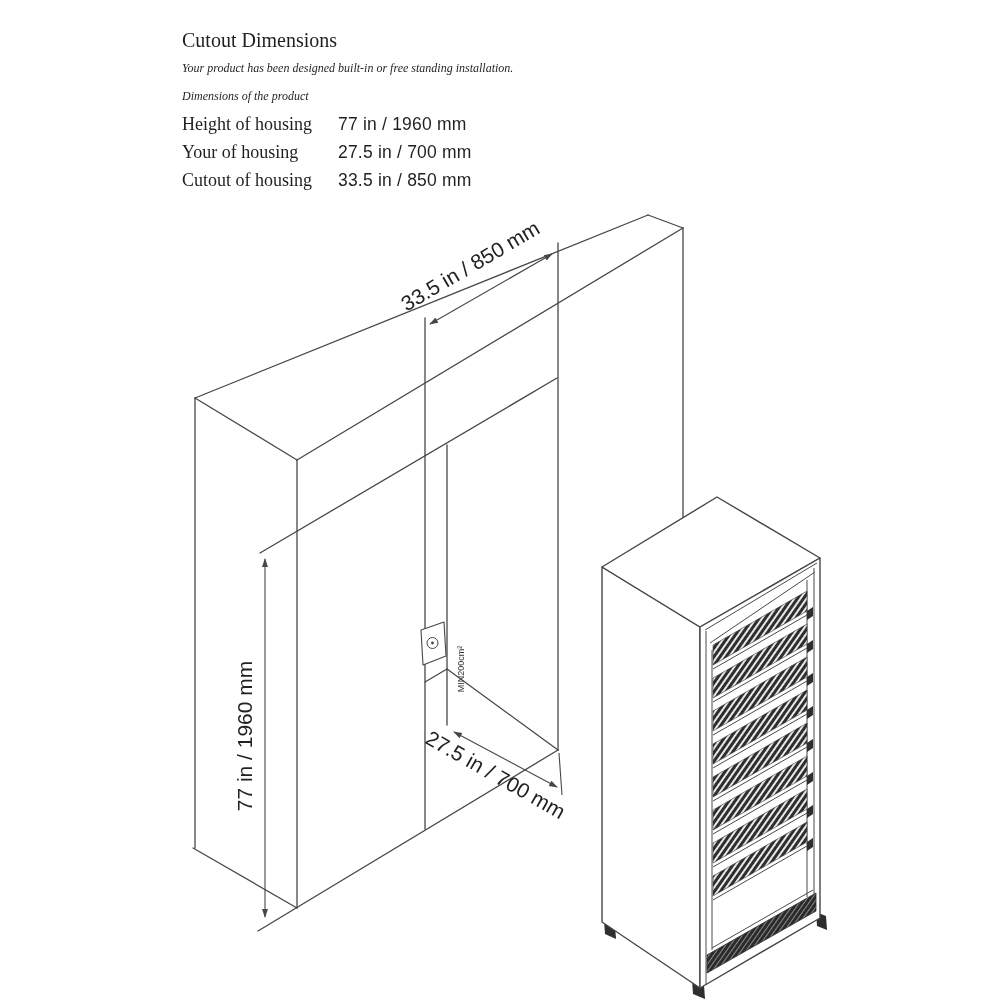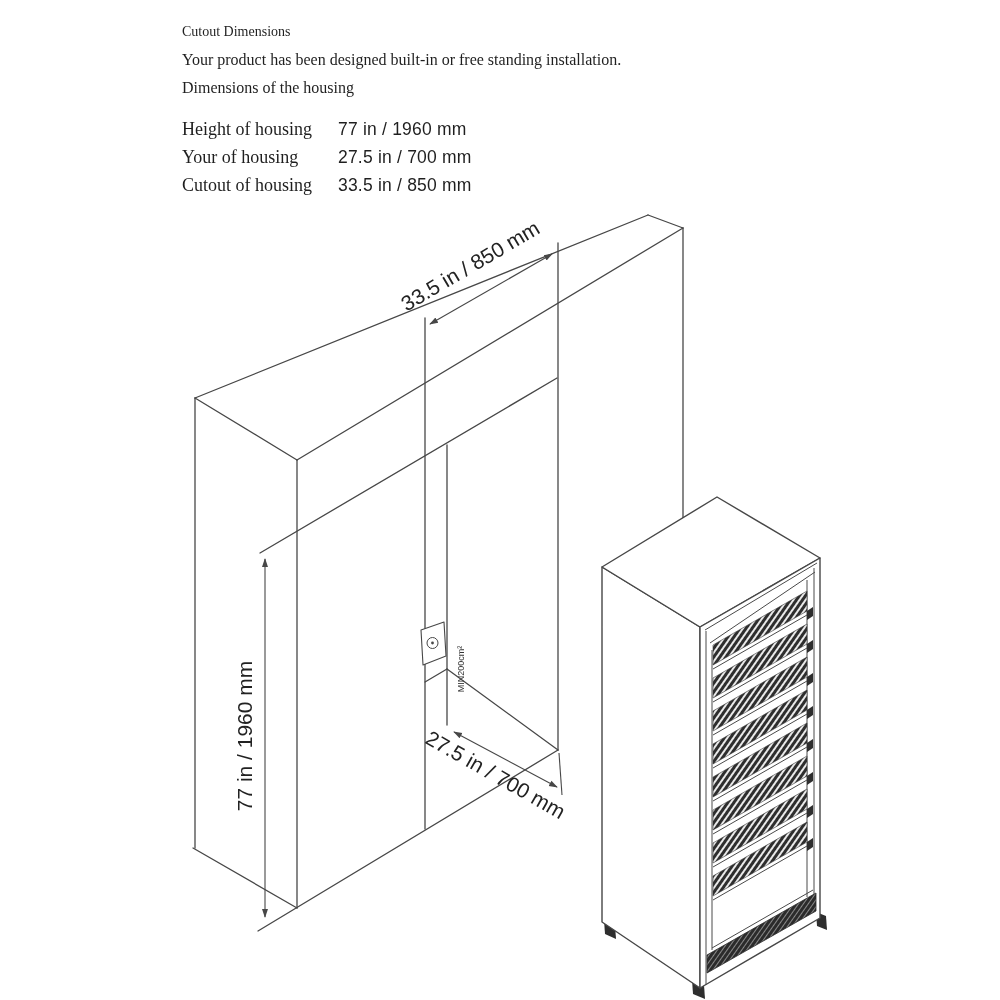--- a/index.html
+++ b/index.html
@@ -1,22 +1,22 @@
 <!DOCTYPE html>
 <html><head>
 <meta charset="utf-8">
 <style>
   :root{ --lc:#474747; --tc:#1f1f1f; }
   html,body{margin:0;padding:0;background:#ffffff;}
   #stage{position:relative;width:1000px;height:1000px;background:#fff;overflow:hidden;
          font-family:"Liberation Serif",serif;color:var(--tc);}
   .hdr{position:absolute;left:182px;top:18px;width:620px;}
-  .hdr .t{font-size:14px;line-height:28px;}
-  .hdr .p{font-size:16px;line-height:28px;}
-  .specs{margin-top:13px;}
+  .hdr .t{font-size:20px;line-height:28px;margin-top:8px;}
+  .hdr .p{font-size:12px;line-height:28px;font-style:italic;}
+  .specs{margin-top:0;}
   .srow{display:flex;line-height:28px;}
   .srow .lab{font-size:18px;width:156px;flex:0 0 156px;}
   .srow .val{font-family:"Liberation Sans",sans-serif;font-size:17.5px;letter-spacing:.2px;}
   svg{position:absolute;left:0;top:0;}
   .ln{stroke:var(--lc);stroke-width:1.3;fill:none;stroke-linecap:round;}
   .dim{stroke:var(--lc);stroke-width:1.1;fill:none;}
   .face{fill:#ffffff;stroke:var(--lc);stroke-width:1.4;stroke-linejoin:round;}
   .frame{stroke:#4a4a4a;stroke-width:1;fill:none;}
   .band{fill:url(#bottleHatch);stroke:#3a3a3a;stroke-width:.6;}
   .shelf{stroke:#4a4a4a;stroke-width:1;fill:none;}
@@ -25,21 +25,21 @@
   text.vlab{font-family:"Liberation Sans",sans-serif;font-size:9px;fill:#333333;}
 </style>
 </head>
 <body>
 
 <div id="stage">
 
   <div class="hdr">
     <div class="t">Cutout Dimensions</div>
     <div class="p">Your product has been designed built-in or free standing installation.</div>
-    <div class="p">Dimensions of the housing</div>
+    <div class="p">Dimensions of the product</div>
     <div class="specs">
       <div class="srow">
         <span class="lab">Height of housing</span>
         <span class="val">77 in / 1960 mm</span>
       </div>
       <div class="srow">
         <span class="lab">Your of housing</span>
         <span class="val">27.5 in / 700 mm</span>
       </div>
       <div class="srow">

